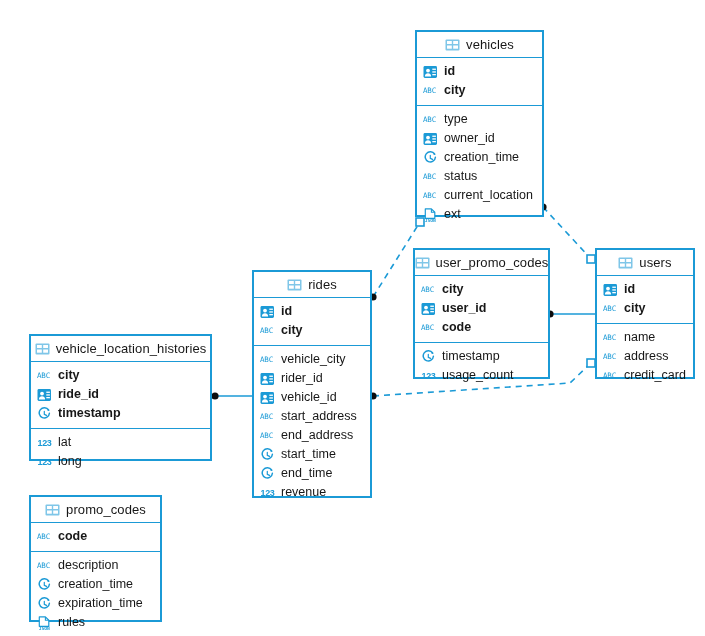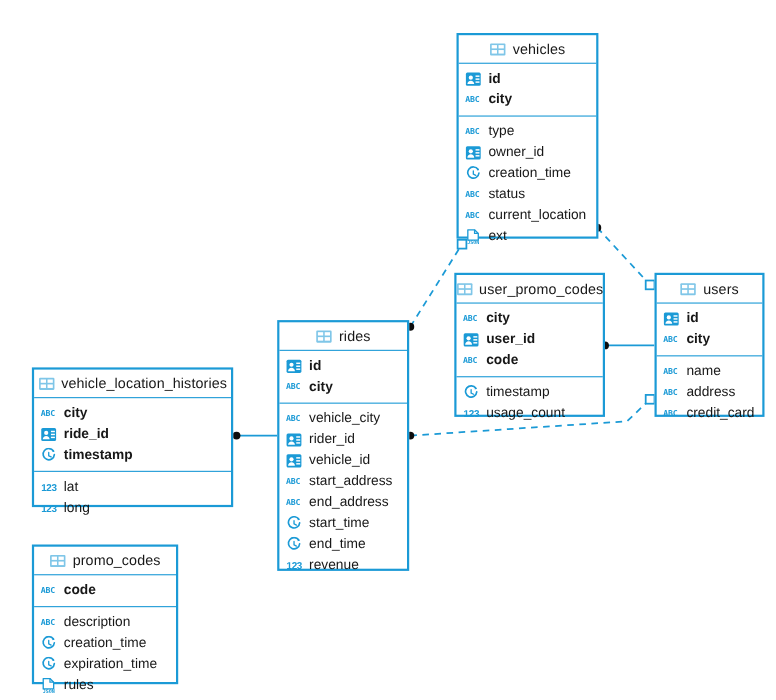--- a/index.html
+++ b/index.html
@@ -82,21 +82,21 @@
     width: 15px;
     height: 14px;
     position: relative;
     display: inline-block;
   }
   .ic svg { display: block; }
 
   .ic-abc {
     font-family: "DejaVu Sans Mono", monospace;
     font-size: 7.5px;
-    font-weight: bold;
+    font-weight: normal;
     color: #1b9ad6;
     letter-spacing: -0.2px;
     line-height: 14px;
     text-align: left;
   }
   .ic-123 {
     font-family: "Liberation Sans", sans-serif;
     font-size: 9px;
     font-weight: bold;
     color: #1b9ad6;
@@ -330,21 +330,21 @@
         <div class="col-row">
           <span class="ic ic-abc">ABC</span>
           <span class="col-name">address</span>
         </div>
         <div class="col-row">
           <span class="ic ic-abc">ABC</span>
           <span class="col-name">credit_card</span>
         </div>
       </div>
     </div>
-    <div class="table-node" style="left: 252px; top: 291px; width: 120px; height: 228px;">
+    <div class="table-node" style="left: 252px; top: 270px; width: 120px; height: 228px;">
       <div class="table-header">
         <span class="ic">
           <svg width="15" height="14" viewBox="0 0 15 14">
             <rect x="0.5" y="1.5" width="14" height="11" rx="1" fill="#7fc6e8"></rect>
             <rect x="2" y="3" width="4.8" height="3" fill="#ffffff"></rect>
             <rect x="8.2" y="3" width="4.8" height="3" fill="#ffffff"></rect>
             <rect x="2" y="7.5" width="4.8" height="3.2" fill="#ffffff"></rect>
             <rect x="8.2" y="7.5" width="4.8" height="3.2" fill="#ffffff"></rect>
           </svg>
         </span>

